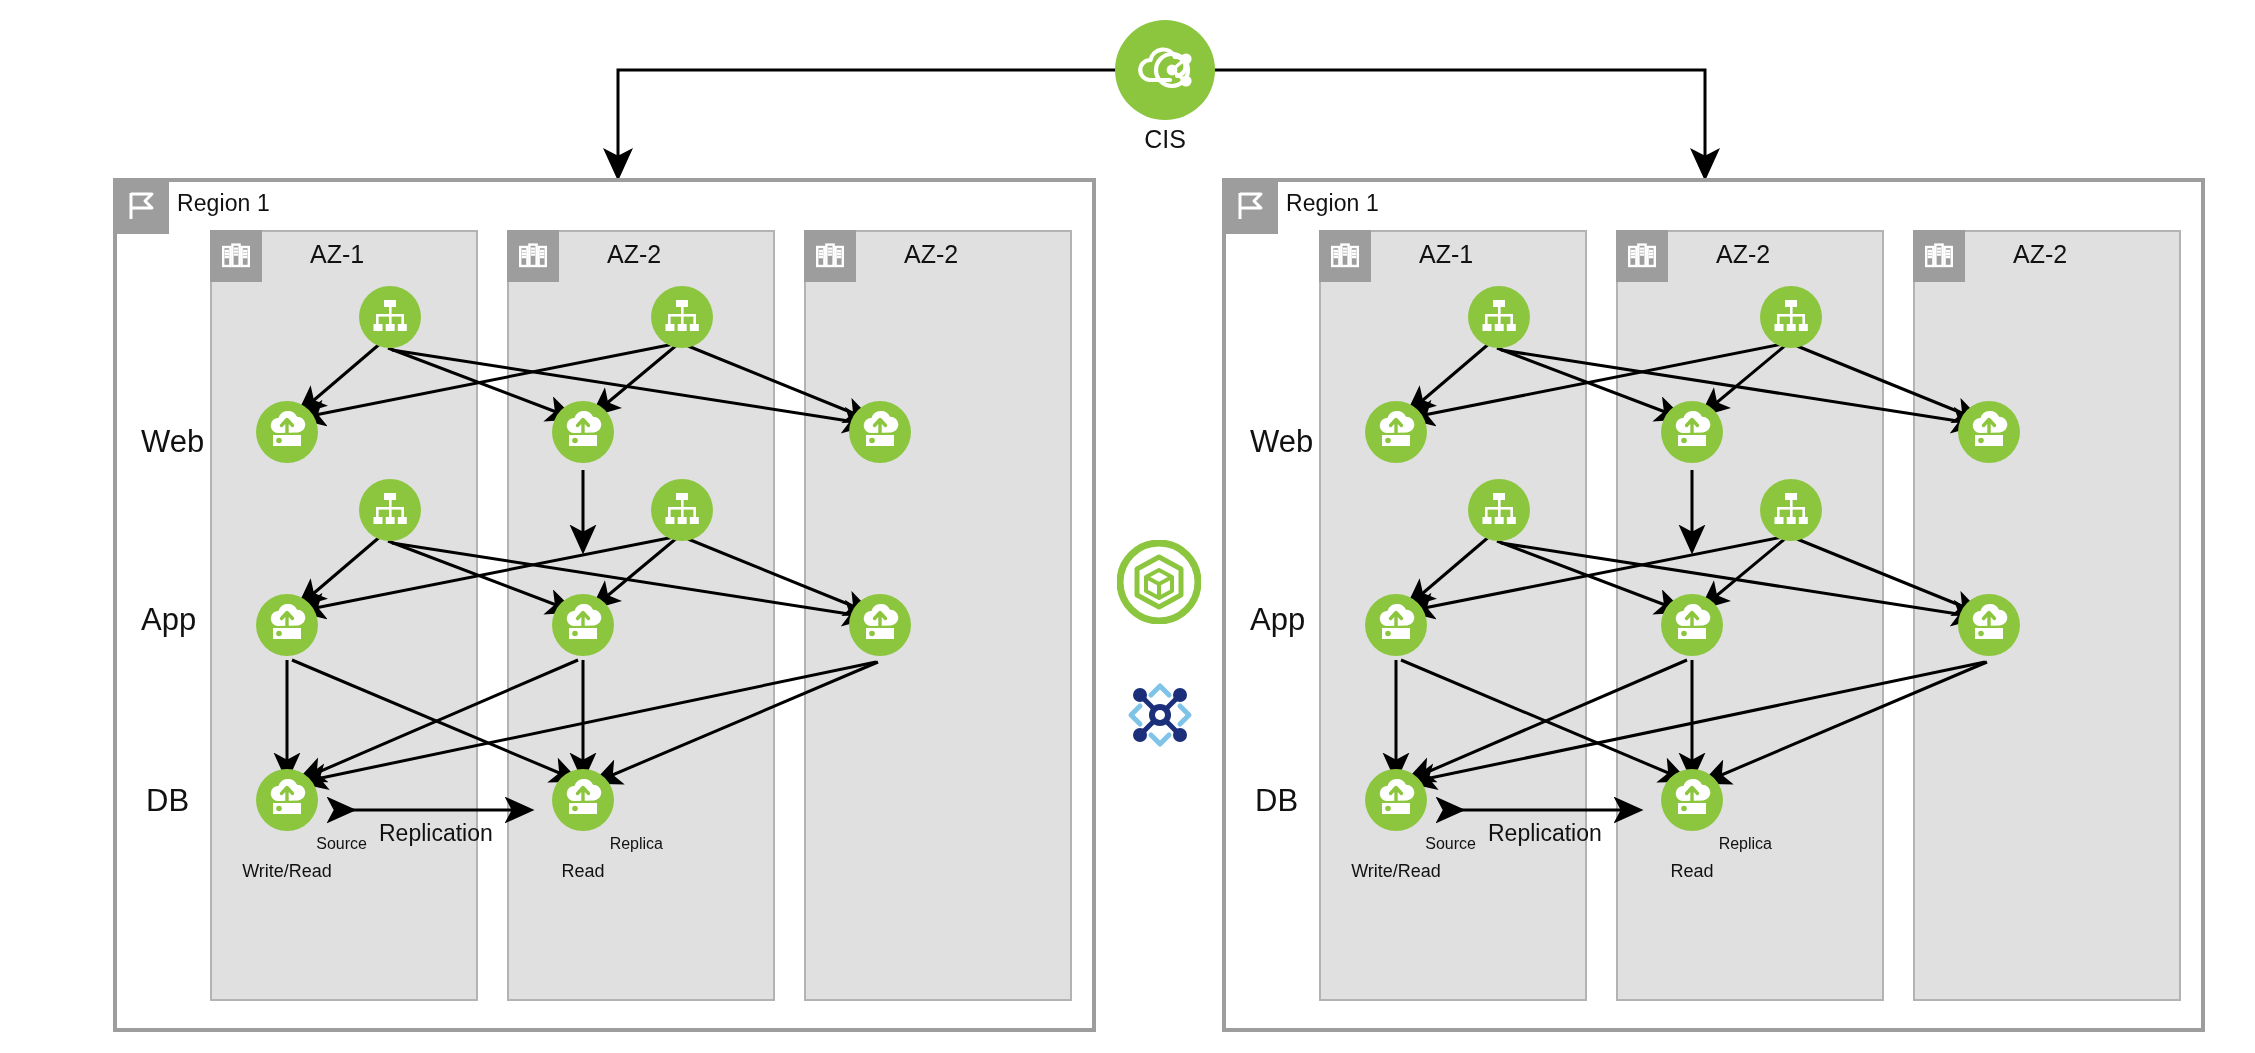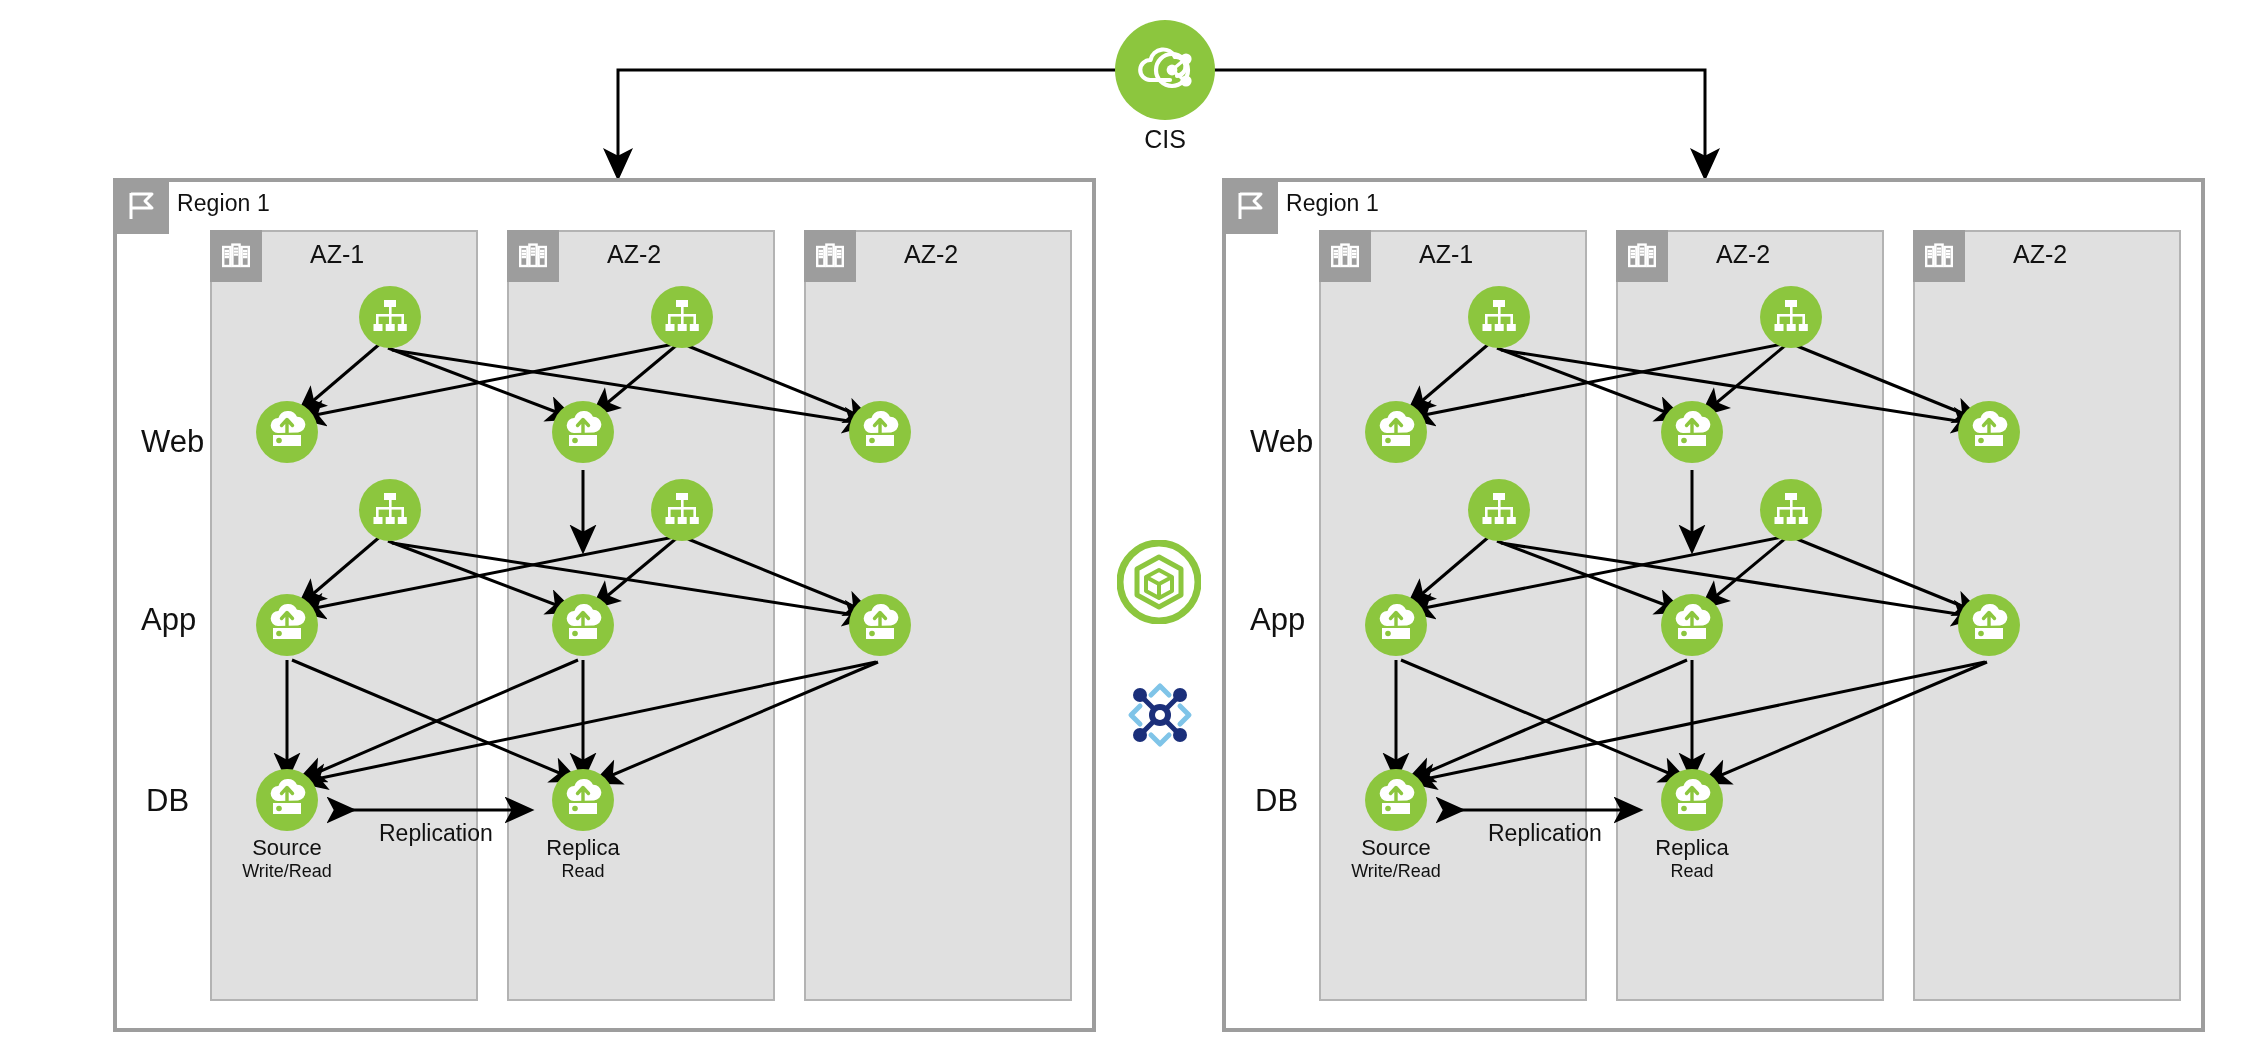--- a/index.html
+++ b/index.html
@@ -13,21 +13,21 @@
   .region-title{position:absolute;left:60px;top:8px;font-size:23px;letter-spacing:.1px;white-space:nowrap;}
   .az-box{position:absolute;border:2px solid #b3b3b3;background:#e0e0e0;box-sizing:border-box;}
   .az-tab{position:absolute;left:-2px;top:-2px;width:52px;height:52px;background:#9d9d9d;
           display:flex;align-items:center;justify-content:center;box-sizing:border-box;}
   .az-title{position:absolute;left:60px;top:8px;font-size:25px;white-space:nowrap;margin-left:38px;}
   .tier-label{position:absolute;font-size:31px;white-space:nowrap;}
   .node{position:absolute;width:62px;height:62px;border-radius:50%;background:#8cc63e;
         display:flex;align-items:center;justify-content:center;}
   .mid-icon{position:absolute;}
   .cis-label{position:absolute;font-size:25px;white-space:nowrap;text-align:center;}
-  .node-cap{position:absolute;font-size:22px;text-align:center;white-space:nowrap;}
+  .node-cap{position:absolute;font-size:16px;text-align:right;white-space:nowrap;}
   .node-sub{position:absolute;font-size:18px;text-align:center;white-space:nowrap;}
   .edge-label{position:absolute;font-size:23px;white-space:nowrap;}
   .cis-node{position:absolute;width:100px;height:100px;border-radius:50%;background:#8cc63e;
             display:flex;align-items:center;justify-content:center;}
 </style>
 </head>
 <body>
 
 <div id="stage">
 

